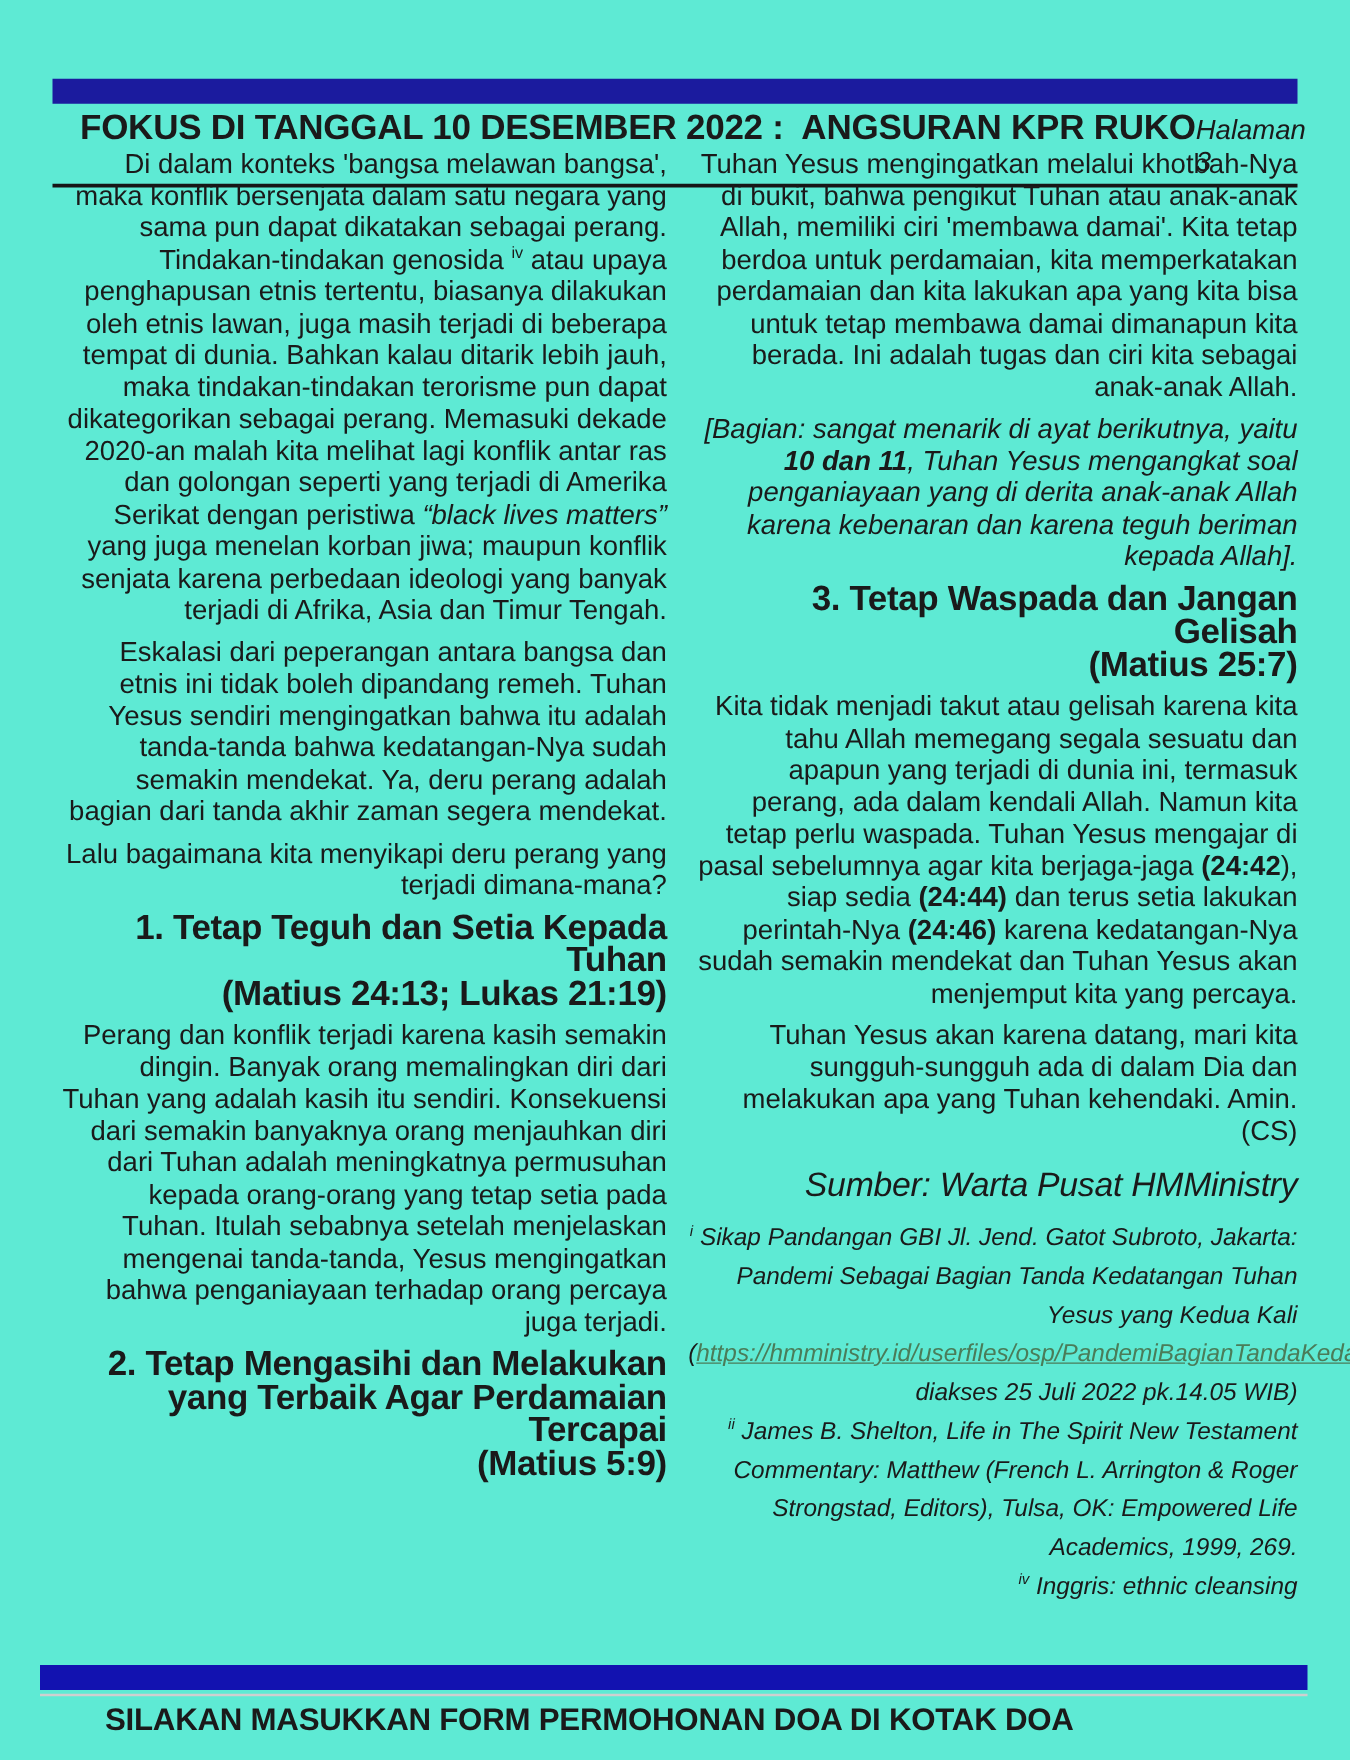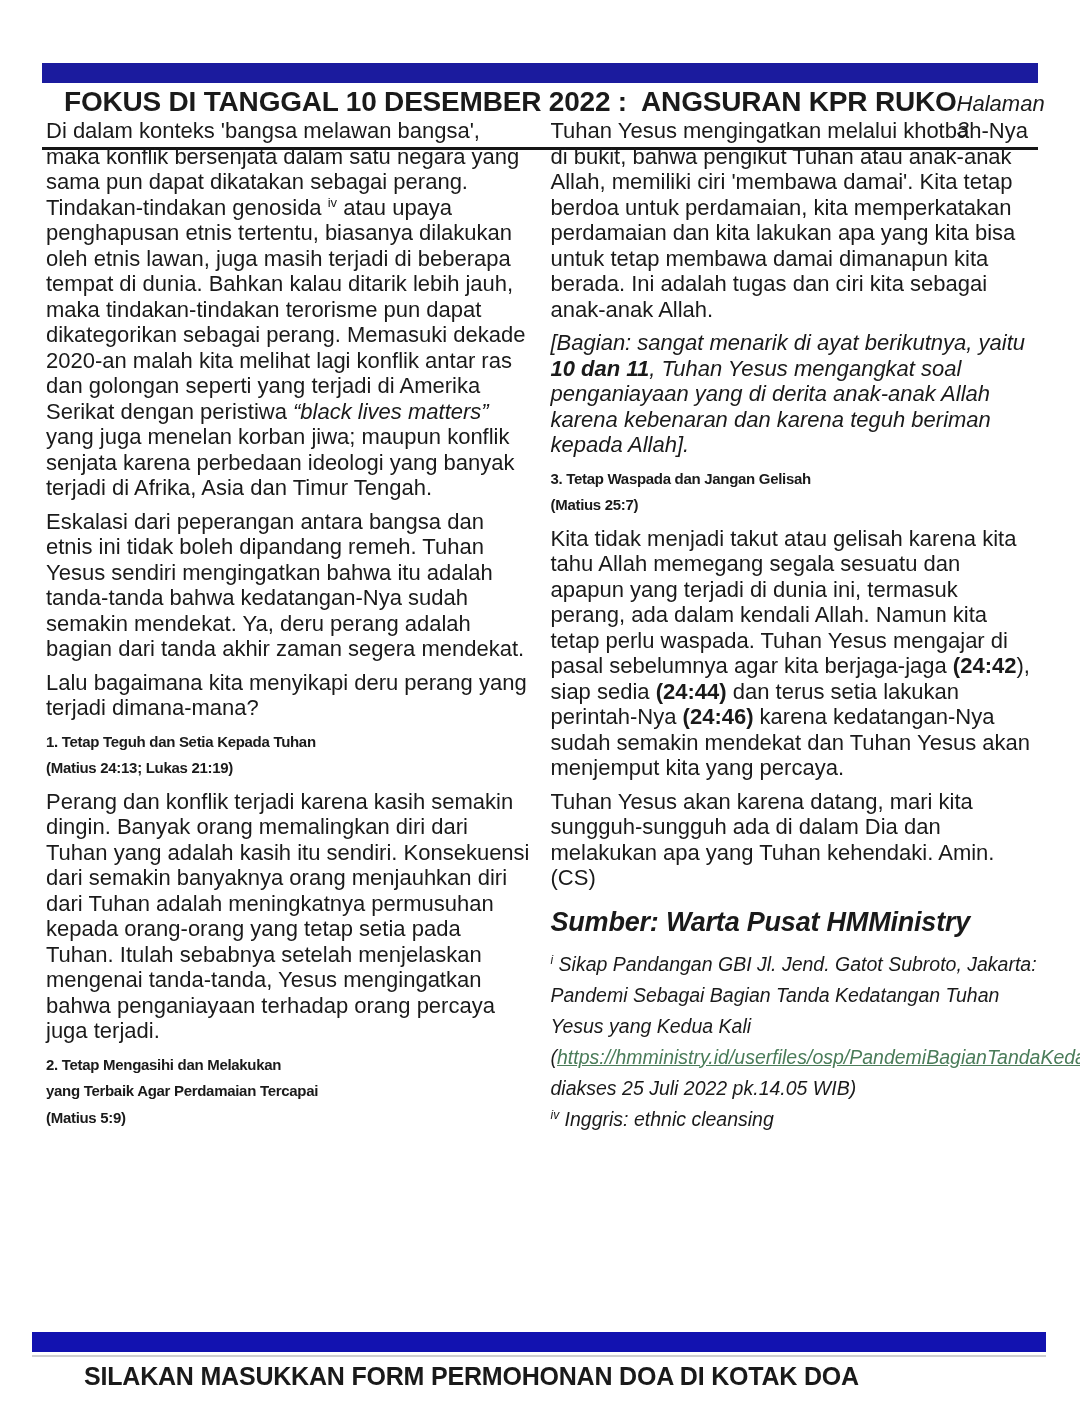--- a/index.html
+++ b/index.html
@@ -1,19 +1,19 @@
 <!DOCTYPE html>
 <html><head>
 <meta charset="utf-8">
 <style>
   html,body{margin:0;padding:0;background:#e8e8e8;}
   .page{
     position:relative;
     width:1080px;height:1408px;
-    background:#ffffff;
+    background:#5eead4;
     font-family:"Liberation Sans", sans-serif;
     color:#1a1a1a;
     overflow:hidden;
     margin:0 auto;
   }
   
   .hdr{position:absolute;left:42px;right:42px;top:63px;}
   .top-bar{height:20px;background:#1b1b9e;}
   .hdr-row{
     display:flex;justify-content:space-between;align-items:baseline;
@@ -23,30 +23,30 @@
     margin:0;font-size:28px;font-weight:bold;white-space:pre;
     letter-spacing:-0.2px;
   }
   .hdr-page{font-size:22px;font-weight:normal;font-style:italic;}
   .hdr-rule{height:3px;background:#161616;}
   
   .columns{
     position:absolute;left:46px;right:42px;top:118px;
     display:flex;gap:17px;
   }
-  .col{flex:1 1 0;min-width:0;}
+  .col{flex:1 1 0;min-width:0;text-align:right;}
   .body-p{margin:0 0 8px 0;font-size:22px;line-height:25.5px;}
   .head{
-    margin:5px 0 7px 0;font-size:15px;line-height:26.5px;font-weight:bold;
+    margin:5px 0 7px 0;font-size:28px;line-height:26.5px;font-weight:bold;
     white-space:pre-line;letter-spacing:-0.3px;
   }
   .note{font-style:italic;}
   .source{
     margin:14px 0 10px 0;font-size:27px;line-height:34px;
-    font-weight:bold;font-style:italic;letter-spacing:-0.2px;
+    font-weight:normal;font-style:italic;letter-spacing:-0.2px;
   }
   .fn{margin:0;font-size:19.5px;line-height:31px;font-style:italic;}
   .fn sup{font-size:12px;line-height:0;}
   sup{font-size:13px;line-height:0;vertical-align:super;}
   .it{font-style:italic;}
   .bd{font-weight:bold;}
   .bdit{font-weight:bold;font-style:italic;}
   a.lnk{color:#4a7c59;text-decoration:underline;font-style:italic;cursor:pointer;}
   
   .ftr{position:absolute;left:32px;right:34px;top:1332px;}
@@ -85,20 +85,21 @@
       </section>
     <section class="col" id="col-right">
         <p class="body-p"><span class="">Tuhan Yesus mengingatkan melalui khotbah-Nya di bukit, bahwa pengikut Tuhan atau anak-anak Allah, memiliki ciri 'membawa damai'. Kita tetap berdoa untuk perdamaian, kita memperkatakan perdamaian dan kita lakukan apa yang kita bisa untuk tetap membawa damai dimanapun kita berada. Ini adalah tugas dan ciri kita sebagai anak-anak Allah.</span></p>
         <p class="body-p note"><span class="it">[Bagian: sangat menarik di ayat berikutnya, yaitu </span><span class="bdit">10 dan 11</span><span class="it">, Tuhan Yesus mengangkat soal penganiayaan yang di derita anak-anak Allah karena kebenaran dan karena teguh beriman kepada Allah].</span></p>
         <p class="head">3. Tetap Waspada dan Jangan Gelisah
 (Matius 25:7)</p>
         <p class="body-p"><span class="">Kita tidak menjadi takut atau gelisah karena kita tahu Allah memegang segala sesuatu dan apapun yang terjadi di dunia ini, termasuk perang, ada dalam kendali Allah. Namun kita tetap perlu waspada. Tuhan Yesus mengajar di pasal sebelumnya agar kita berjaga-jaga </span><span class="bd">(24:42</span><span class="">), siap sedia </span><span class="bd">(24:44)</span><span class=""> dan terus setia lakukan perintah-Nya </span><span class="bd">(24:46)</span><span class=""> karena kedatangan-Nya sudah semakin mendekat dan Tuhan Yesus akan menjemput kita yang percaya.</span></p>
         <p class="body-p"><span class="">Tuhan Yesus akan karena datang, mari kita sungguh-sungguh ada di dalam Dia dan melakukan apa yang Tuhan kehendaki. Amin. (CS)</span></p>
         <p class="source"><span class="">Sumber: Warta Pusat HMMinistry</span></p>
         <p class="fn"><sup>i</sup><span class=""> Sikap Pandangan GBI Jl. Jend. Gatot Subroto, Jakarta: Pandemi Sebagai Bagian Tanda Kedatangan Tuhan Yesus yang Kedua Kali (</span><a class="lnk" href="#" style="color: rgb(74, 124, 89);">https://hmministry.id/userfiles/osp/PandemiBagianTandaKedatangan.pdf</a><span class=""> diakses 25 Juli 2022 pk.14.05 WIB)</span></p>
+        <p class="fn"><sup>ii</sup><span class=""> James B. Shelton, Life in The Spirit New Testament Commentary: Matthew (French L. Arrington &amp; Roger Strongstad, Editors), Tulsa, OK: Empowered Life Academics, 1999, 269.</span></p>
         <p class="fn"><sup>iv</sup><span class=""> Inggris: ethnic cleansing</span></p>
       </section>
   </main>
 
   <footer class="ftr">
     <div class="bottom-bar" style="background: rgb(18, 18, 176);"></div>
     <div class="bottom-shadow"></div>
     <div class="ftr-text">SILAKAN MASUKKAN FORM PERMOHONAN DOA DI KOTAK DOA</div>
   </footer>
 

